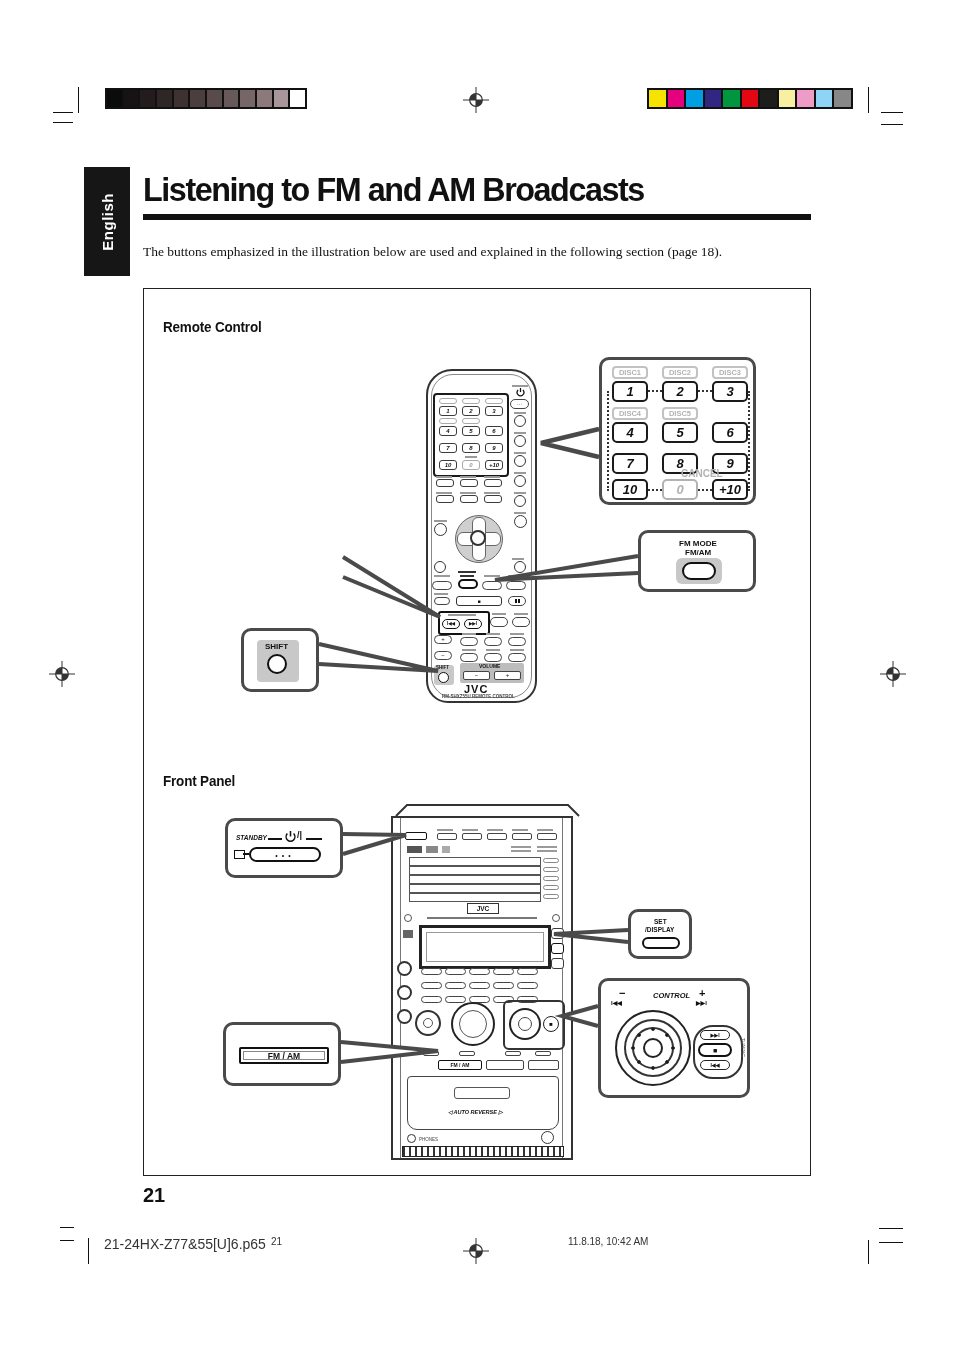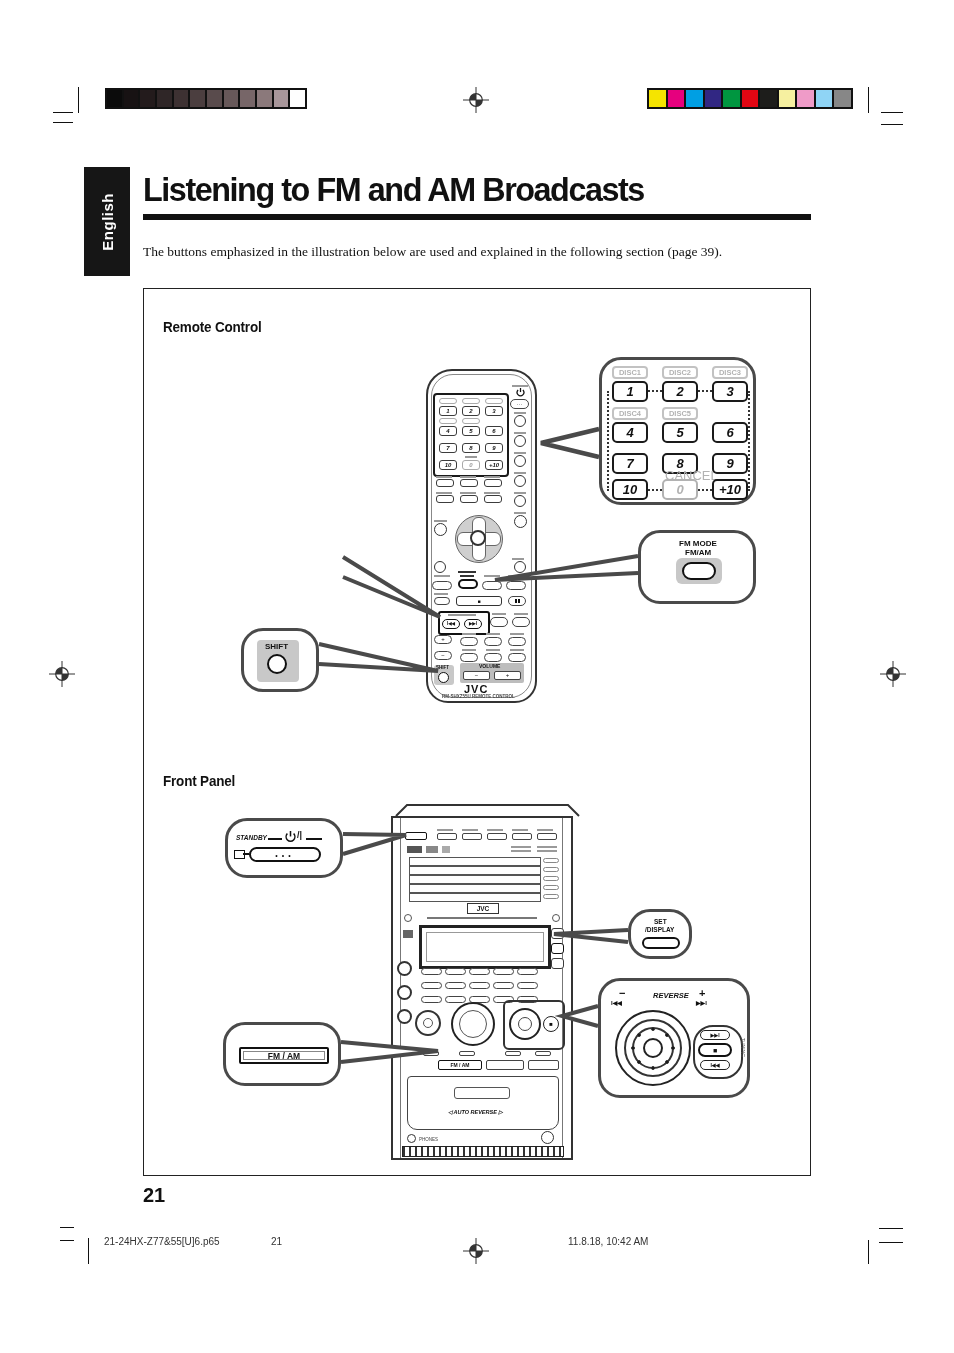--- a/index.html
+++ b/index.html
@@ -4,21 +4,21 @@
 <style>
   html,body{margin:0;padding:0}
   body{width:954px;height:1353px;background:#fff;position:relative;overflow:hidden;
        font-family:"Liberation Sans",sans-serif;color:#111}
   .abs{position:absolute}
   .t{position:absolute;white-space:nowrap;color:#111}
   .p{position:absolute;background:#fff;border:1px solid #444;border-radius:4px;box-sizing:border-box}
   .c{position:absolute;background:#fff;border:1.5px solid #333;border-radius:50%;box-sizing:border-box}
   .bar{position:absolute;height:2px;background:#9a9a9a}
   .line{position:absolute;background:#111}
-  .callout{position:absolute;background:#fff;border:3px solid #4a4a4a;border-radius:22px;box-sizing:border-box}
+  .callout{position:absolute;background:#fff;border:3px solid #4a4a4a;border-radius:10px;box-sizing:border-box}
   .kbtn{position:absolute;width:36px;height:21px;border:2.5px solid #1a1a1a;border-radius:5px;background:#fff;
         font-weight:bold;font-style:italic;font-size:13px;text-align:center;line-height:17px;box-sizing:border-box}
   .ktag{position:absolute;width:36px;height:13px;border:2px solid #c2c2c2;border-radius:4px;color:#b2b2b2;
         font-size:7.5px;font-weight:bold;text-align:center;line-height:10px;background:#fff;box-sizing:border-box}
   .dotv{position:absolute;width:0;border-left:2px dotted #333}
   .doth{position:absolute;height:0;border-top:2px dotted #333}
   .swatchbar{position:absolute;display:flex;gap:2px;background:#111;padding:2px;box-sizing:border-box}
   .swatchbar .swatch{flex:1}
   .fig{position:absolute;left:143px;top:288px;width:668px;height:888px;border:1.5px solid #222;box-sizing:border-box}
   .seclabel{font-weight:bold;font-size:14.5px;transform:scaleX(.93);transform-origin:left;letter-spacing:-.2px}
@@ -97,21 +97,21 @@
     <div class="swatch" style="background: rgb(143, 212, 245);"></div>
     <div class="swatch" style="background: rgb(135, 135, 135);"></div>
   </div>
 
 <div class="abs" style="left:84px;top:167px;width:46px;height:109px;background:#161616;display:flex;align-items:center;justify-content:center">
   <span style="color:#fff;font-weight:bold;font-size:15px;writing-mode:vertical-rl;transform:rotate(180deg);letter-spacing:.5px">English</span>
 </div>
 
 <div class="t" style="left:143px;top:170px;font-size:34px;font-weight:bold;letter-spacing:-1.5px;transform:scaleX(.95);transform-origin:left">Listening to FM and AM Broadcasts</div>
 <div class="line" style="left:143px;top:214px;width:668px;height:6px"></div>
-<div class="t" style="left:143px;top:244px;font-family:'Liberation Serif',serif;font-size:13.5px">The buttons emphasized in the illustration below are used and explained in the following section (page 39).</div>
+<div class="t" style="left:143px;top:244px;font-family:'Liberation Serif',serif;font-size:13.5px">The buttons emphasized in the illustration below are used and explained in the following section (page 18).</div>
 
 <div class="fig">
 
   <div class="t seclabel" style="left:19px;top:30px">Remote Control</div>
   <div class="t seclabel" style="left:19px;top:484px">Front Panel</div>
 
   <div class="abs" style="left:282px;top:80px;width:107px;height:330px;border:2px solid #333;border-radius:26px 26px 22px 22px;background:#fff">
     <div class="abs" style="left:3px;top:3px;right:3px;bottom:3px;border:1px solid #888;border-radius:22px"></div>
 
     <div class="abs" style="left:5px;top:22px;width:72px;height:80px;border:2px solid #1a1a1a;border-radius:4px">
@@ -250,27 +250,27 @@
     <div class="ktag" style="left:10px;top:47px">DISC4</div>
     <div class="ktag" style="left:60px;top:47px">DISC5</div>
     <div class="kbtn" style="left:10px;top:62px">4</div>
     <div class="kbtn" style="left:60px;top:62px">5</div>
     <div class="kbtn" style="left:110px;top:62px">6</div>
 
     <div class="kbtn" style="left:10px;top:93px">7</div>
     <div class="kbtn" style="left:60px;top:93px">8</div>
     <div class="kbtn" style="left:110px;top:93px">9</div>
 
-    <div class="t" style="left:63px;top:108px;font-size:13px;font-weight:normal;color:#b2b2b2">CANCEL</div>
+    <div class="t" style="left:79px;top:108px;font-size:10px;font-weight:bold;color:#b2b2b2">CANCEL</div>
     <div class="kbtn" style="left:10px;top:119px">10</div>
     <div class="kbtn" style="left:60px;top:119px;border-color:#b2b2b2;color:#b2b2b2">0</div>
     <div class="kbtn" style="left:110px;top:119px">+10</div>
   </div>
 
-  <div class="callout" style="left:494px;top:241px;width:118px;height:74px;text-align:center">
+  <div class="callout" style="left:494px;top:241px;width:118px;height:62px;text-align:center">
     <div class="t" style="left:38px;top:6px;font-size:8px;font-weight:bold">FM MODE</div>
     <div class="t" style="left:44px;top:15px;font-size:8px;font-weight:bold">FM/AM</div>
     <div class="abs" style="left:35px;top:25px;width:46px;height:26px;background:#c8c8c8;border-radius:6px"></div>
     <div class="p" style="left:41px;top:29px;width:34px;height:18px;border:2.2px solid #111;border-radius:9px"></div>
   </div>
 
 
   <div class="callout" style="left:97px;top:339px;width:78px;height:64px">
     <div class="abs" style="left:13px;top:9px;width:42px;height:42px;background:#c8c8c8;border-radius:4px">
       <div class="t" style="left:8px;top:2px;font-size:8px;font-weight:bold">SHIFT</div>
@@ -392,21 +392,21 @@
 
   <div class="callout" style="left:484px;top:620px;width:64px;height:50px">
     <div class="t" style="left:23px;top:6px;font-size:6.5px;font-weight:bold">SET</div>
     <div class="t" style="left:14px;top:14px;font-size:6.5px;font-weight:bold">/DISPLAY</div>
     <div class="p" style="left:11px;top:25px;width:38px;height:12px;border:2px solid #111;border-radius:6px"></div>
   </div>
 
   <div class="callout" style="left:454px;top:689px;width:152px;height:120px">
     <div class="t" style="left:18px;top:6px;font-size:11px;font-weight:bold">−</div>
     <div class="t" style="left:10px;top:18px;font-size:6px;font-weight:bold">I◀◀</div>
-    <div class="t" style="left:52px;top:10px;font-size:7.5px;font-weight:bold;font-style:italic">REVERSE</div>
+    <div class="t" style="left:52px;top:10px;font-size:7.5px;font-weight:bold;font-style:italic">CONTROL</div>
     <div class="t" style="left:98px;top:6px;font-size:11px;font-weight:bold">+</div>
     <div class="t" style="left:95px;top:18px;font-size:6px;font-weight:bold">▶▶I</div>
     <div class="c" style="left:14px;top:29px;width:76px;height:76px;border:2.5px solid #222"></div>
     <div class="c" style="left:23px;top:38px;width:58px;height:58px;border:2px solid #333"></div>
     <div class="c" style="left:31px;top:46px;width:42px;height:42px;border:2px solid #333"></div>
     <div class="c" style="left:50px;top:46px;width:4px;height:4px;background:#111"></div>
     <div class="c" style="left:64px;top:52px;width:4px;height:4px;background:#111"></div>
     <div class="c" style="left:70px;top:65px;width:4px;height:4px;background:#111"></div>
     <div class="c" style="left:64px;top:79px;width:4px;height:4px;background:#111"></div>
     <div class="c" style="left:50px;top:85px;width:4px;height:4px;background:#111"></div>
@@ -451,15 +451,15 @@
 
     <polygon points="454,717 418,727 454,737" fill="#fff"></polygon>
     <path d="M454,717 L418,727 L454,737" fill="none" stroke="#4a4a4a" stroke-width="4"></path>
 
     <polygon points="197,753 294,762 197,773" fill="#fff"></polygon>
     <path d="M197,753 L294,762 L197,773" fill="none" stroke="#4a4a4a" stroke-width="4"></path>
   </svg>
 </div>
 
 <div class="t" style="left:143px;top:1184px;font-size:20px;font-weight:bold">21</div>
-<div class="t" style="left:104px;top:1236px;font-size:10px;color:#333">21-24HX-Z77&amp;55[U]6.p65</div>
+<div class="t" style="left:104px;top:1236px;font-size:14px;color:#333">21-24HX-Z77&amp;55[U]6.p65</div>
 <div class="t" style="left:271px;top:1236px;font-size:10px;color:#333">21</div>
 <div class="t" style="left:568px;top:1236px;font-size:10px;color:#333">11.8.18, 10:42 AM</div>
 
 </body></html>

